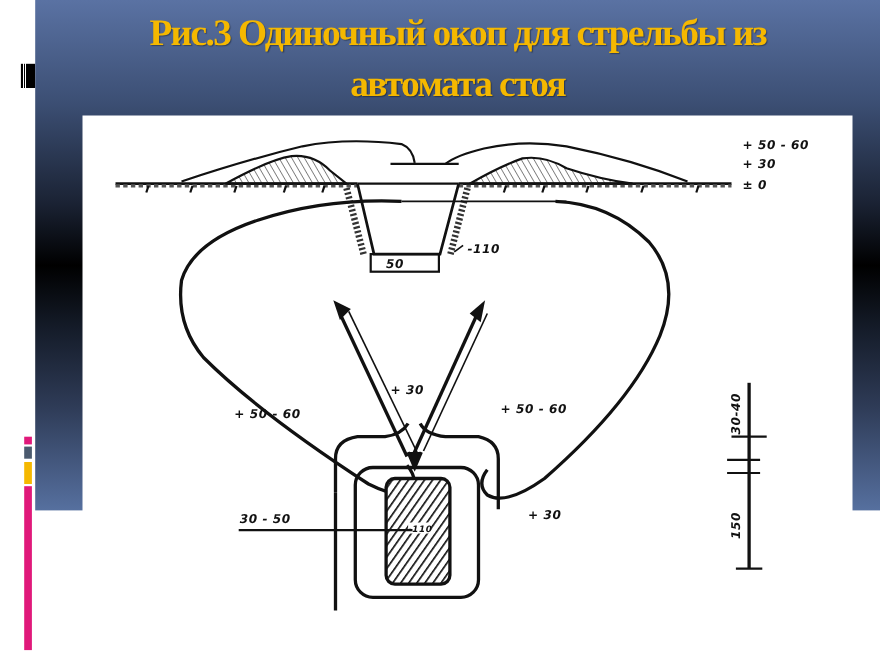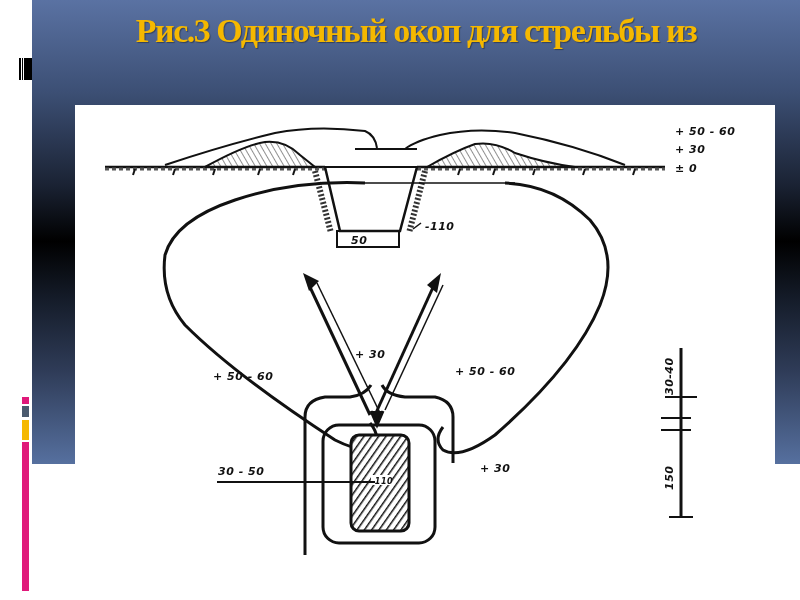--- a/index.html
+++ b/index.html
@@ -42,20 +42,21 @@
 <div class="left-strip"></div>
 <div class="deco barcode"></div>
 <div class="deco bar-pink-s" style="background:#e0197a"></div>
 <div class="deco bar-gray" style="background:#4b5a6e"></div>
 <div class="deco bar-orange" style="background:#f5b800"></div>
 <div class="deco bar-pink-l" style="background:#e0197a"></div>
 
 <div class="slide">
   <div class="title">
     <div>Рис.3  Одиночный окоп для стрельбы из</div>
+    <div>автомата стоя</div>
   </div>
 
   <div class="figure-box">
     <svg width="700" height="463" viewBox="0 0 700 463">
       <defs>
         <pattern id="hatch" width="6" height="6" patternUnits="userSpaceOnUse" patternTransform="rotate(35)">
           <rect width="6" height="6" fill="#fff"></rect>
           <line x1="0" y1="0" x2="0" y2="6" stroke="#111" stroke-width="3"></line>
         </pattern>
         <pattern id="hatch2" width="5" height="5" patternUnits="userSpaceOnUse" patternTransform="rotate(-30)">

